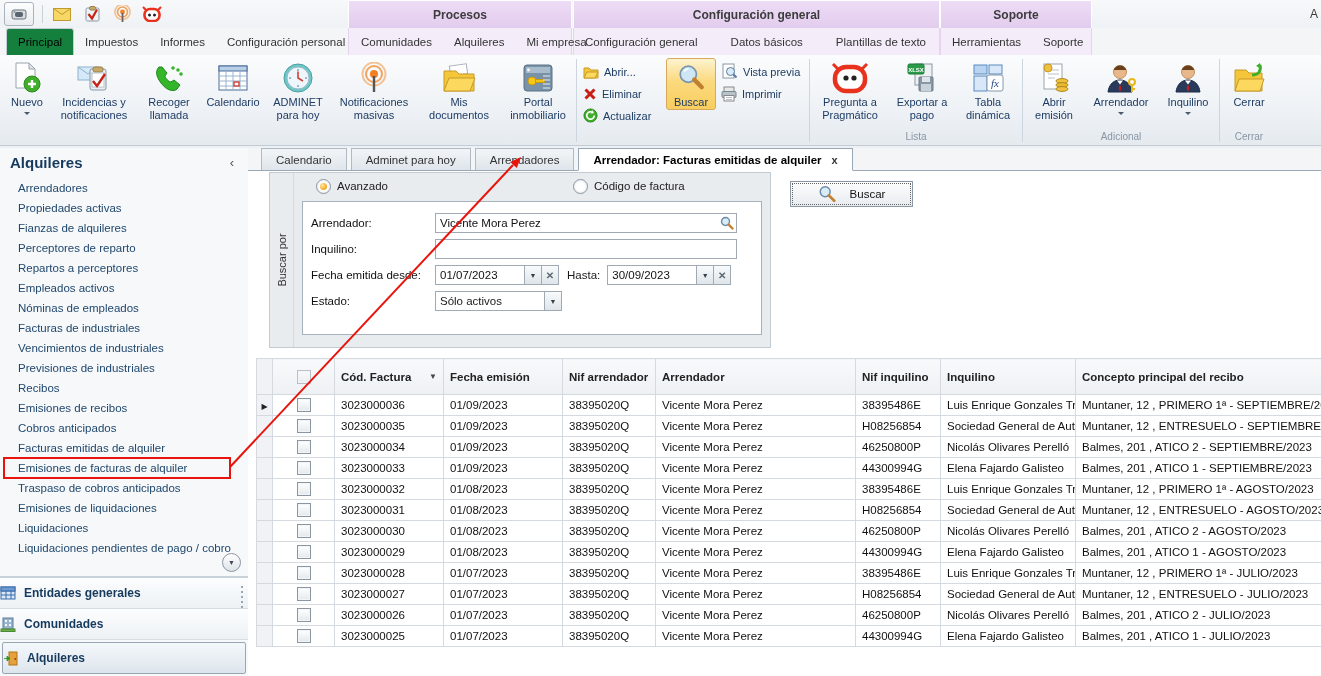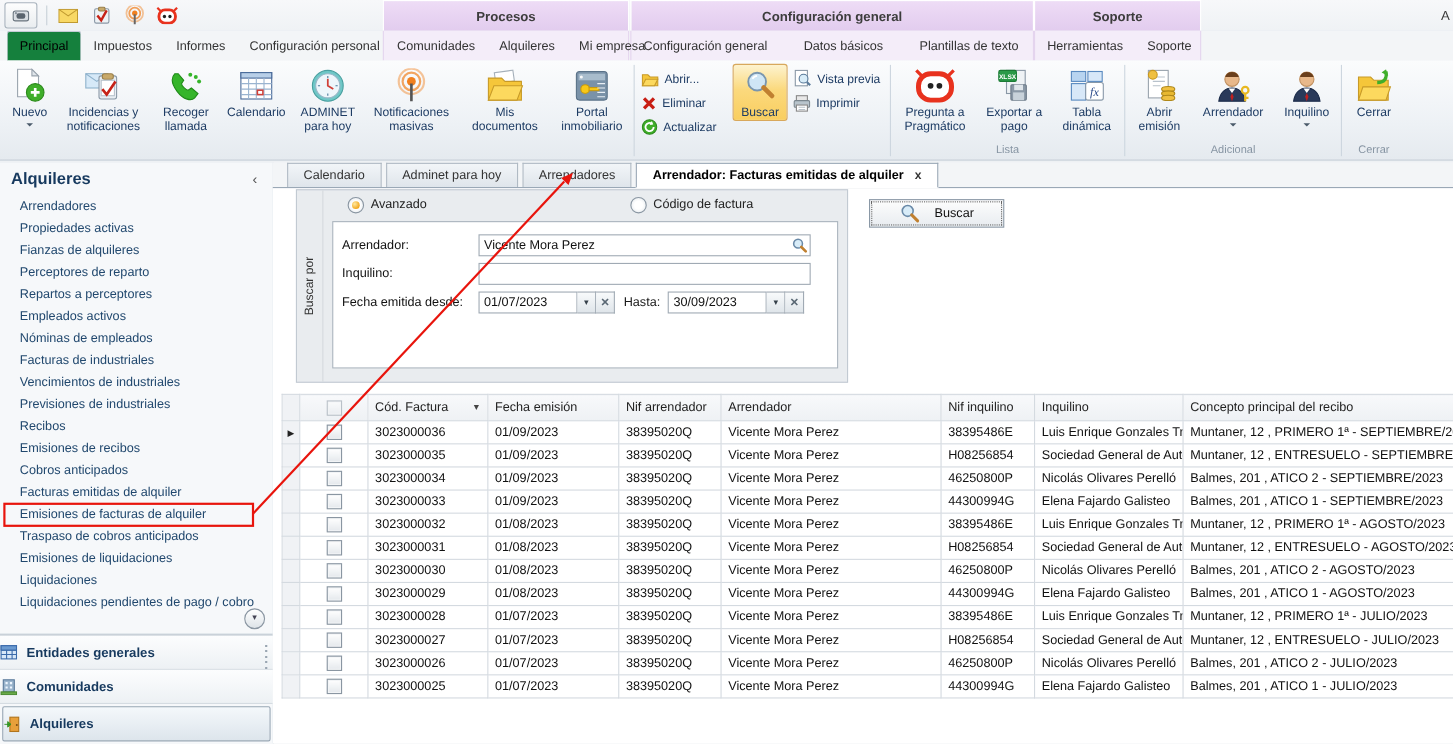--- a/index.html
+++ b/index.html
@@ -94,21 +94,21 @@
          font-size:11.5px;padding-left:4px;background:#fff;}
   
   .buscar-btn{position:absolute;left:542px;top:33px;width:121px;height:24px;
               border:1px solid #8a98a6;background:linear-gradient(#fdfdfd,#e8ecf0);
               display:flex;align-items:center;justify-content:center;gap:14px;font-size:11.5px;color:#111;
               outline:1px dotted #666;outline-offset:-3px;cursor:default;}
   
   .grid{position:absolute;left:8px;top:210px;}
   table{border-collapse:collapse;table-layout:fixed;width:1065px;font-size:11.5px;}
   th,td{border:1px solid #d4dae0;padding:0 6px;height:20px;overflow:hidden;white-space:nowrap;box-sizing:border-box;}
-  thead th{background:linear-gradient(#f8f9fb,#eef1f4);font-weight:normal;text-align:left;color:#222;height:24px;}
+  thead th{background:linear-gradient(#f8f9fb,#eef1f4);font-weight:bold;text-align:left;color:#222;height:36px;}
   tbody td{height:21px;background:#fff;color:#111;}
   .c-ind{background:#f0f2f5 !important;padding:0;text-align:center;}
   .c-cb{background:#fff;text-align:center;padding:0;}
   thead .c-cb{background:linear-gradient(#f8f9fb,#eef1f4);}
   .cbx{display:inline-block;width:12px;height:12px;border:1px solid #8a96a2;background:linear-gradient(#fff,#e4e8ec);
        box-shadow:inset 0 0 0 1px #f2f4f6;vertical-align:middle;}
   .cbx.dim{opacity:.55;}
   .rowptr{font-size:8px;color:#222;}
   .sorth{display:flex;align-items:center;justify-content:space-between;}
   .sortarrow{font-size:8px;color:#444;}
@@ -565,20 +565,25 @@
         <div class="frow">
           <span class="flabel">Fecha emitida desde:</span>
           <input class="ftext" style="width: 90px;" value="01/07/2023">
           <span class="dd">▼</span>
           <span class="clr">✕</span>
           <span class="hasta-lab">Hasta:</span>
           <input class="ftext" style="width: 90px;" value="30/09/2023">
           <span class="dd">▼</span>
           <span class="clr">✕</span>
         </div>
+        <div class="frow">
+          <span class="flabel">Estado:</span>
+          <span class="combo">Sólo activos</span>
+          <span class="dd">▼</span>
+        </div>
       </div>
     </div>
   </div>
 
   <div class="buscar-btn">
     <svg width="18" height="18" viewBox="0 0 20 20">
         <circle cx="8" cy="7.5" r="5.5" fill="#d8ecf8" stroke="#6a8aa8" stroke-width="1.6"></circle>
         <path d="M12 11.5l6 6" stroke="#c08030" stroke-width="3" stroke-linecap="round"></path>
       </svg>
     <span>Buscar</span>

